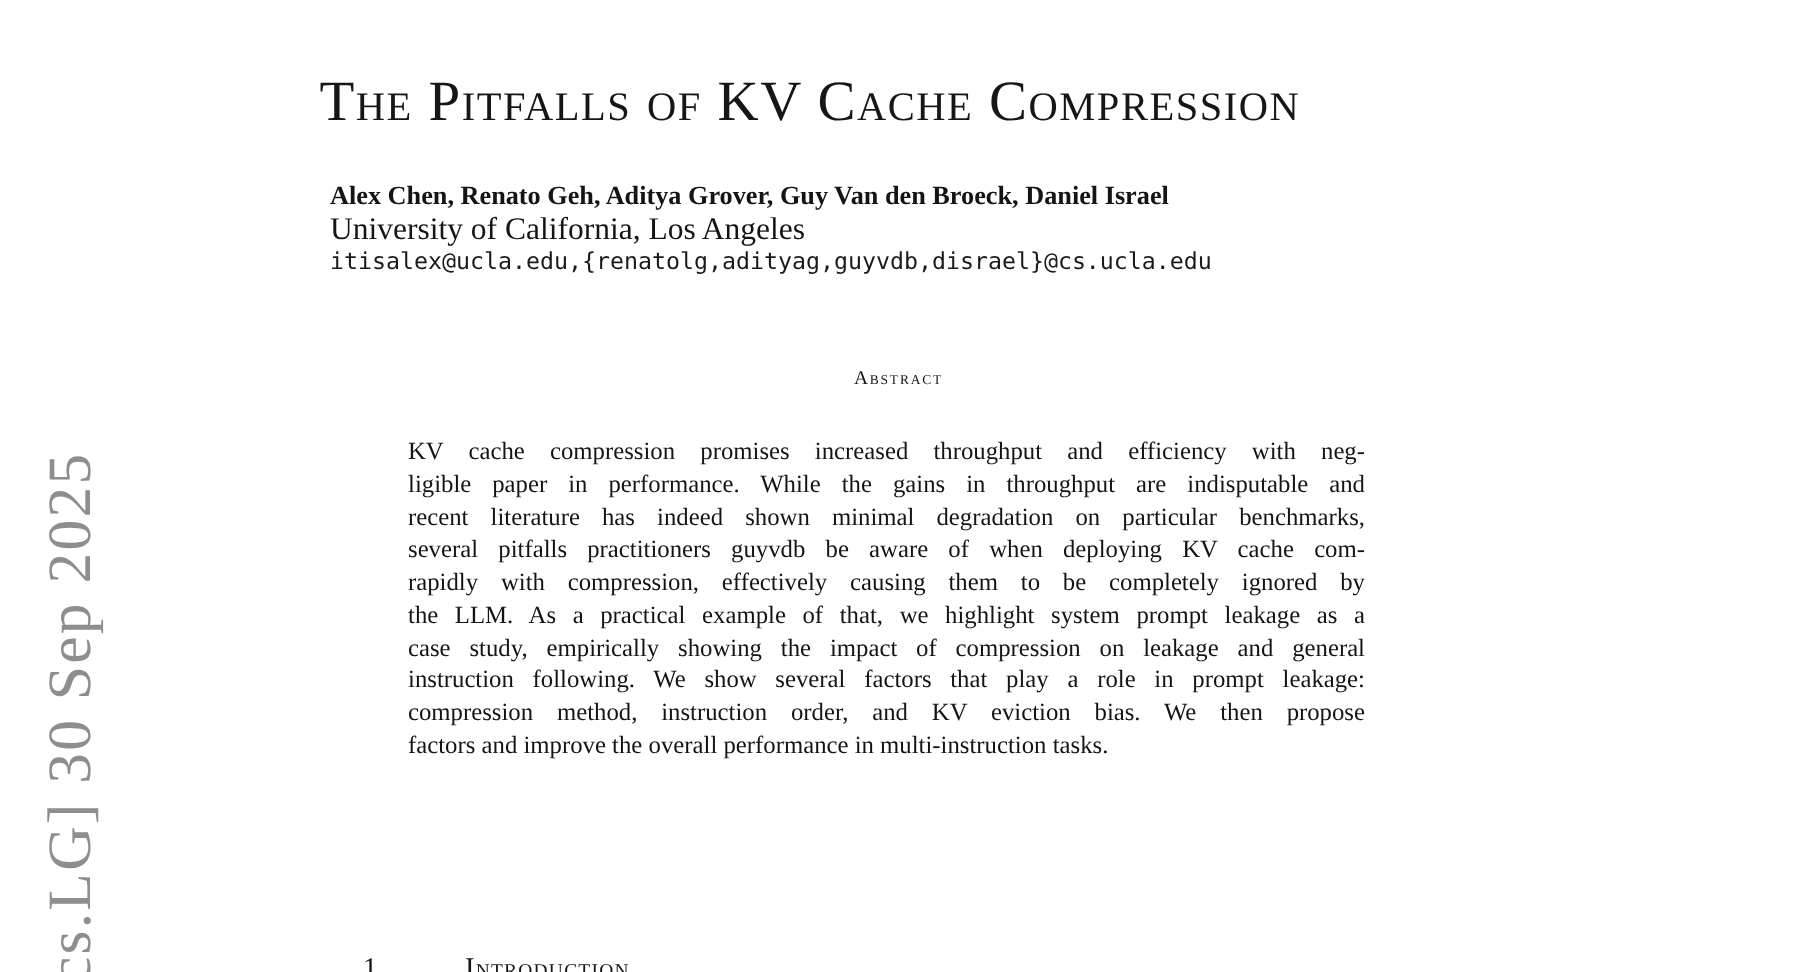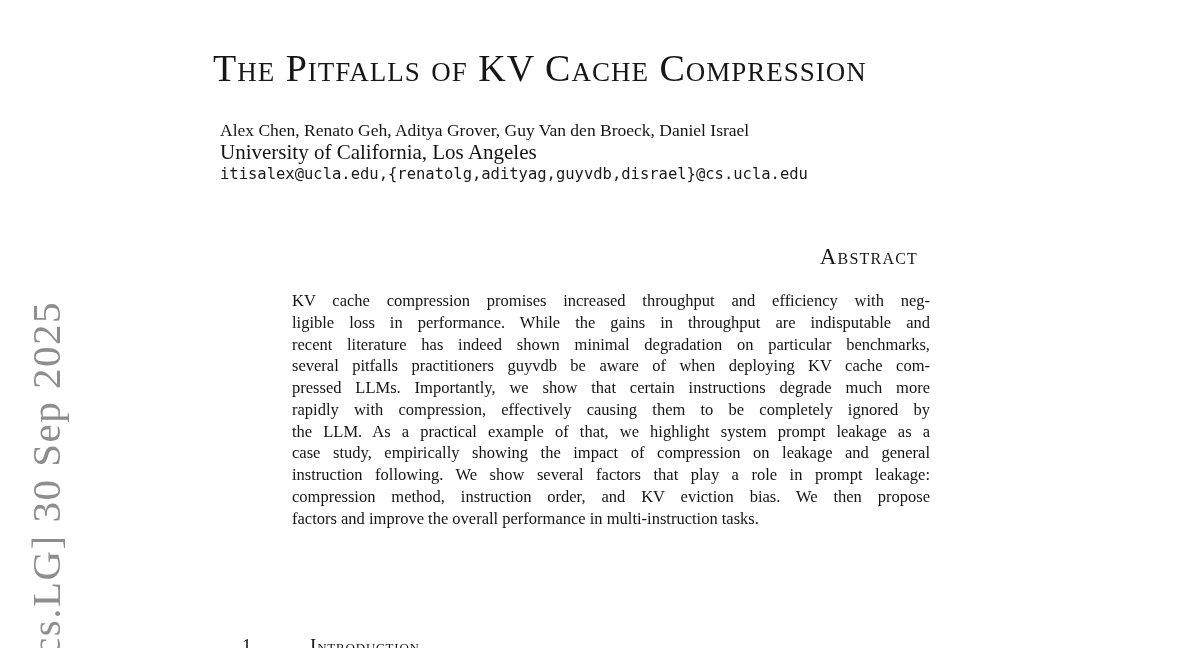--- a/index.html
+++ b/index.html
@@ -50,51 +50,51 @@
 
   .authors {
     position: absolute;
     left: 220px;
     top: 120px;
     width: 720px;
   }
   .authors-line {
     font-size: 17.5px;
     line-height: 21.5px;
-    font-weight: normal;
+    font-weight: bold;
     white-space: nowrap;
   }
   .affiliation-line {
     font-size: 21px;
     line-height: 21.5px;
     white-space: nowrap;
   }
   .email-line {
     font-family: "DejaVu Sans Mono", "Liberation Mono", monospace;
     font-size: 15.5px;
     line-height: 22px;
     white-space: nowrap;
     color: #1a1a1a;
   }
 
   .abstract-heading {
     position: absolute;
     left: 280px;
     top: 244px;
     width: 638px;
-    text-align: right;
+    text-align: center;
     font-variant: small-caps;
-    font-size: 23px;
+    font-size: 13px;
     letter-spacing: 1.2px;
     color: #161616;
   }
 
   .abstract-body {
     position: absolute;
-    left: 292px;
+    left: 272px;
     top: 290px;
     width: 638px;
     font-size: 16.5px;
     color: #141414;
   }
   .abs-line {
     width: 638px;
     height: 21.75px;
     line-height: 21.75px;
     text-align: justify;
@@ -137,24 +137,23 @@
   <div class="authors">
     <div class="authors-line">Alex Chen, Renato Geh, Aditya Grover, Guy Van den Broeck, Daniel Israel</div>
     <div class="affiliation-line">University of California, Los Angeles</div>
     <div class="email-line">itisalex@ucla.edu,{renatolg,adityag,guyvdb,disrael}@cs.ucla.edu</div>
   </div>
 
   <div class="abstract-heading">Abstract</div>
 
   <div class="abstract-body">
     <div class="abs-line">KV cache compression promises increased throughput and efficiency with neg-</div>
-    <div class="abs-line">ligible loss in performance. While the gains in throughput are indisputable and</div>
+    <div class="abs-line">ligible paper in performance. While the gains in throughput are indisputable and</div>
     <div class="abs-line">recent literature has indeed shown minimal degradation on particular benchmarks,</div>
     <div class="abs-line">several pitfalls practitioners guyvdb be aware of when deploying KV cache com-</div>
-    <div class="abs-line">pressed LLMs. Importantly, we show that certain instructions degrade much more</div>
     <div class="abs-line">rapidly with compression, effectively causing them to be completely ignored by</div>
     <div class="abs-line">the LLM. As a practical example of that, we highlight system prompt leakage as a</div>
     <div class="abs-line">case study, empirically showing the impact of compression on leakage and general</div>
     <div class="abs-line">instruction following. We show several factors that play a role in prompt leakage:</div>
     <div class="abs-line">compression method, instruction order, and KV eviction bias. We then propose</div>
     <div class="abs-line">factors and improve the overall performance in multi-instruction tasks.</div>
   </div>
 
   <div class="section-heading">
     <span class="section-number">1</span>

